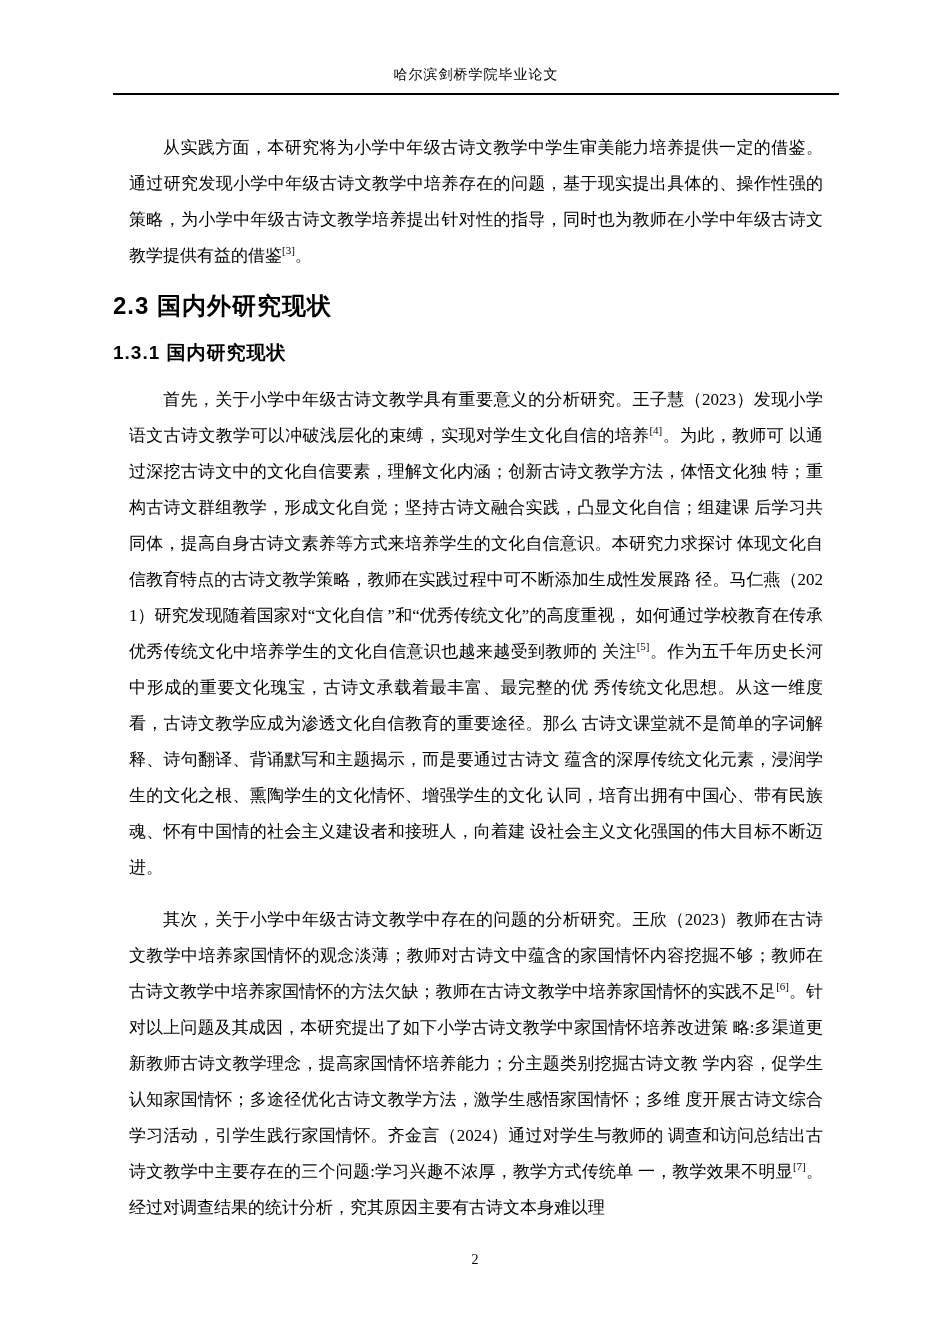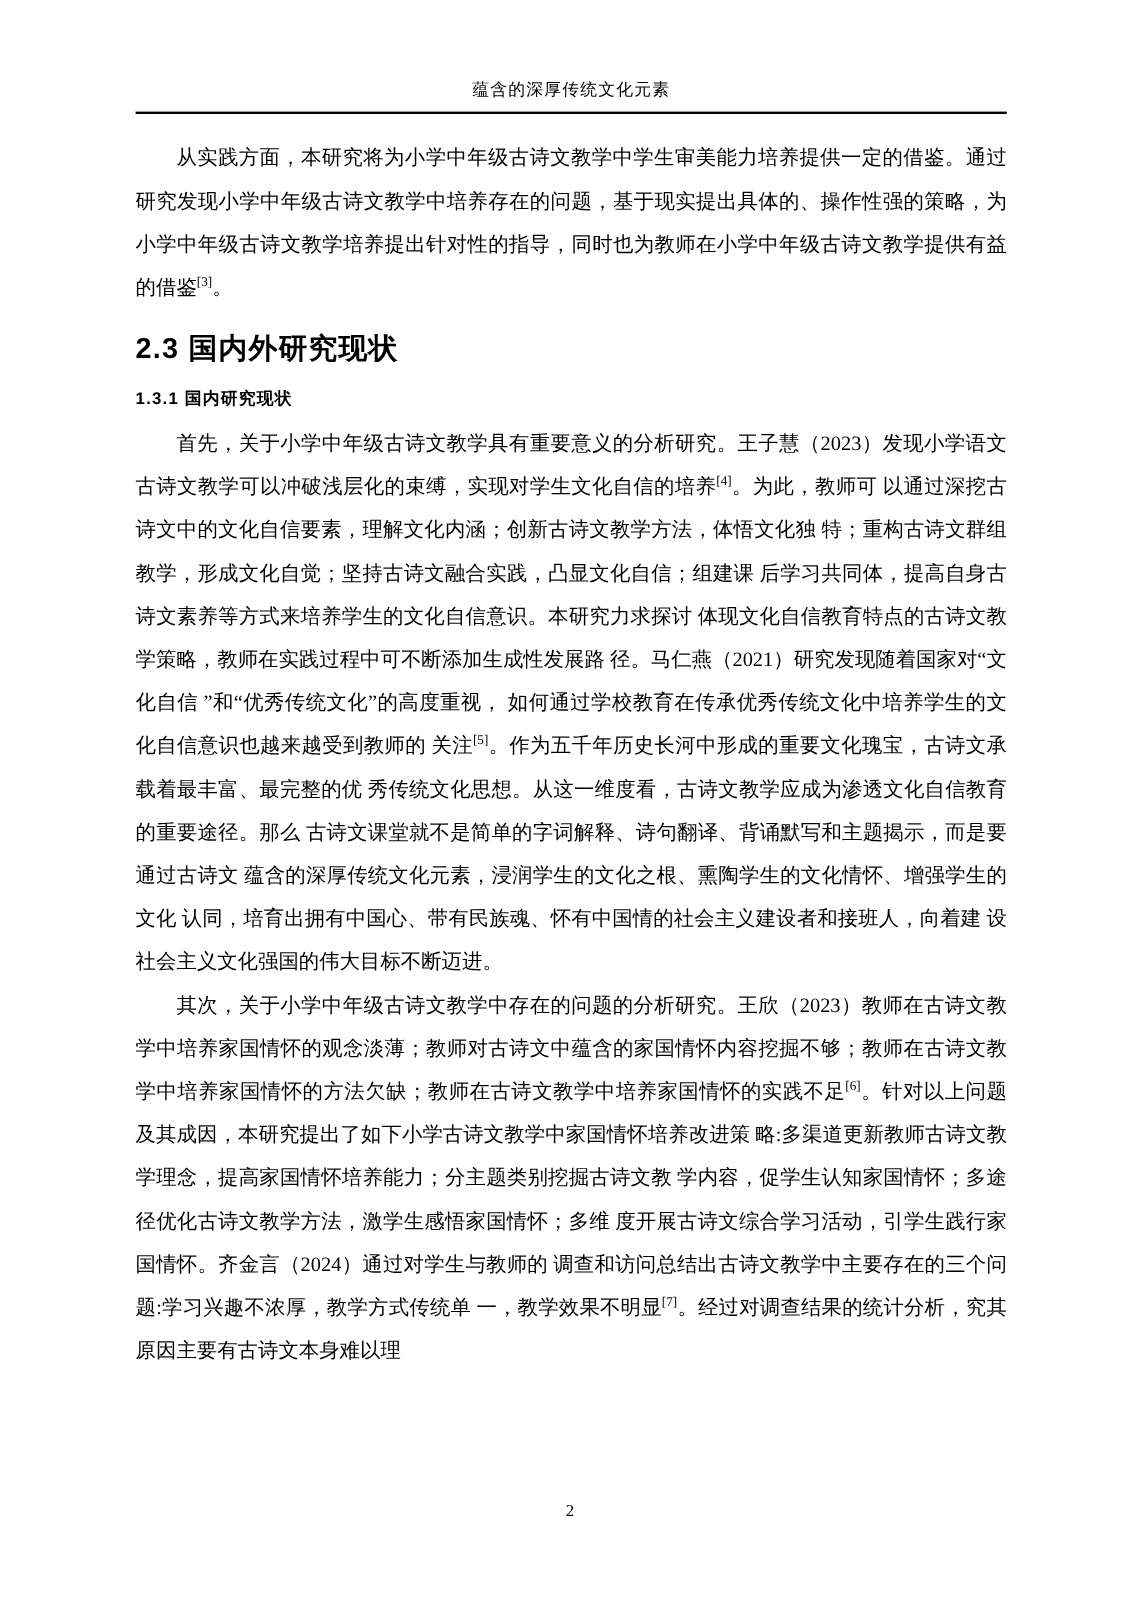--- a/index.html
+++ b/index.html
@@ -38,34 +38,34 @@
     position: absolute;
     top: 114px;
     left: 113px;
     width: 726px;
   }
   .para {
     font-size: 17px;
     line-height: 36px;
     text-align: justify;
     text-indent: 2em;
-    margin: 0;
+    margin: 16px;
     word-break: break-all;
   }
   .section-heading {
     font-family: "Liberation Sans", "DejaVu Sans", sans-serif;
     font-weight: bold;
     font-size: 24px;
     margin: 16px 0 10px 0;
     letter-spacing: 1px;
   }
   .subsection-heading {
     font-family: "Liberation Sans", "DejaVu Sans", sans-serif;
     font-weight: bold;
-    font-size: 14px;
+    font-size: 19px;
     margin: 18px 0 10px 0;
     letter-spacing: 1px;
   }
   sup.cite {
     font-size: 11px;
     line-height: 0;
     vertical-align: super;
   }
   .page-number {
     position: absolute;
@@ -74,21 +74,21 @@
     width: 100%;
     text-align: center;
     font-size: 14px;
   }
 </style>
 </head>
 <body>
 
 <div class="page">
 
-  <div class="doc-header">蕴含的深厚传统文化元素</div>
+  <div class="doc-header">哈尔滨剑桥学院毕业论文</div>
 
   <div class="doc-header-rule"></div>
 
   <div class="doc-body">
 
     <p class="para">从实践方面，本研究将为小学中年级古诗文教学中学生审美能力培养提供一定的借鉴。通过研究发现小学中年级古诗文教学中培养存在的问题，基于现实提出具体的、操作性强的策略，为小学中年级古诗文教学培养提出针对性的指导，同时也为教师在小学中年级古诗文教学提供有益的借鉴<sup class="cite">[3]</sup>。</p>
 
     <h2 class="section-heading">2.3  国内外研究现状</h2>
 
     <h3 class="subsection-heading">1.3.1  国内研究现状</h3>

